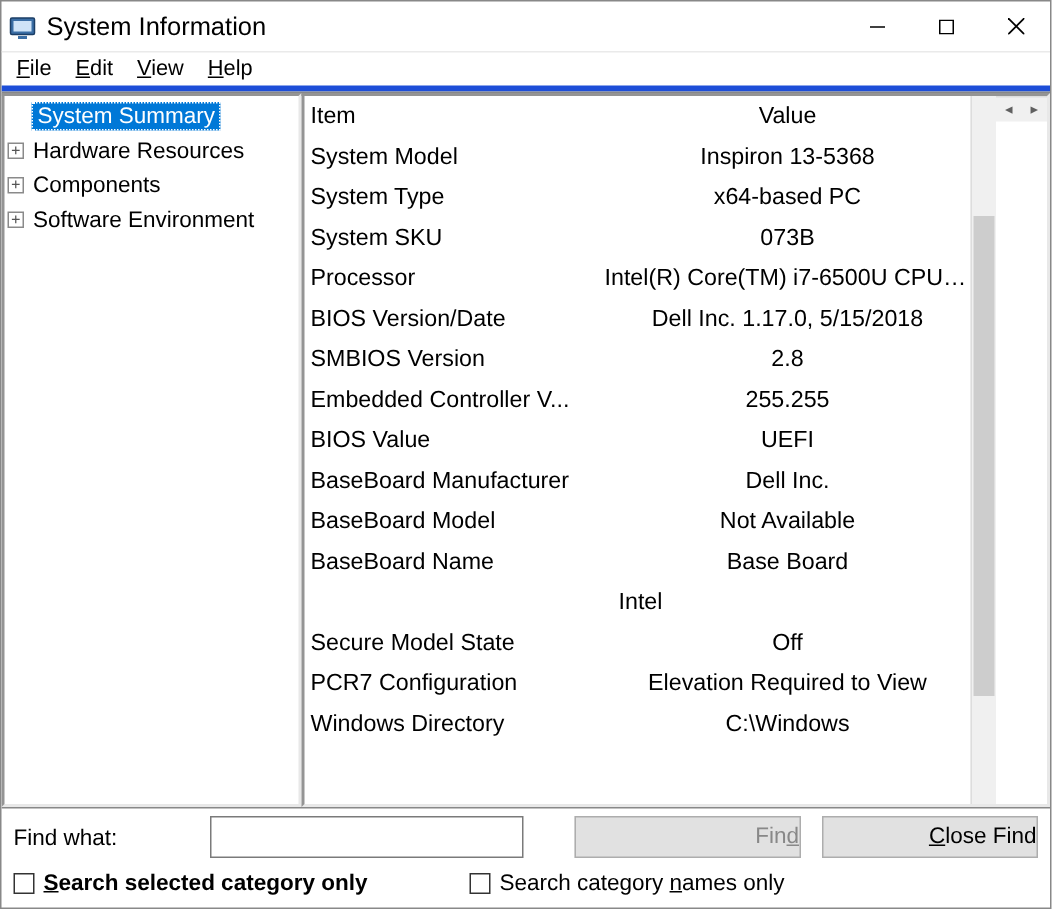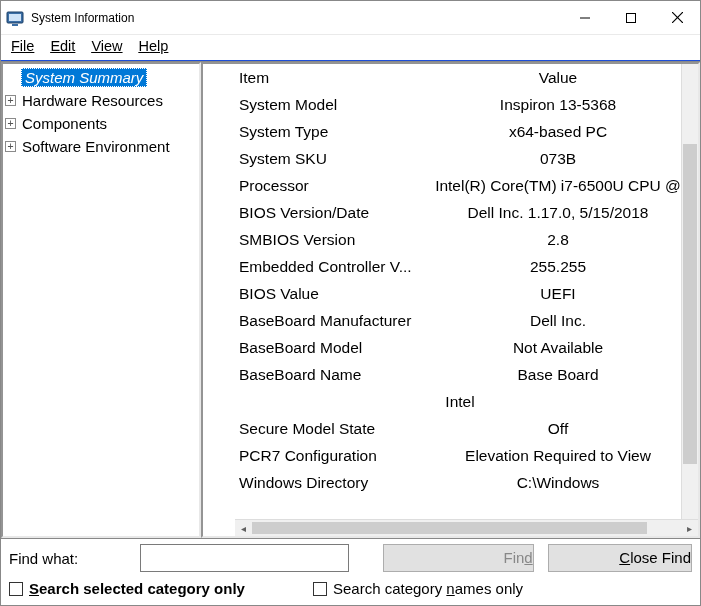--- a/index.html
+++ b/index.html
@@ -21,40 +21,39 @@
     height: 34px;
     padding-left: 4px;
     border-bottom: 1px solid #eaeaea;
   }
   .titlebar .app-icon {
     width: 20px; height: 20px;
     margin-right: 6px;
     display: inline-flex; align-items: center; justify-content: center;
   }
   .titlebar .title-text {
-    font-size: 12px;
+    font-size: 17px;
     flex: 0 0 auto;
   }
   .titlebar .spacer { flex: 1; }
   .win-btn {
     width: 46px; height: 30px;
     display: flex; align-items: center; justify-content: center;
     font-size: 13px;
     cursor: default;
   }
 
   
   .menubar {
     display: flex; gap: 4px;
     padding: 2px 4px;
     height: 26px;
     align-items: flex-start;
-    border-bottom: 1px solid #1d4ed8;
+    border-bottom: 4px solid #1d4ed8;
     font-size: 14.5px;
-    text-decoration: underline;
   }
   .menuitem { padding: 1px 6px; cursor: default; }
 
   
   .content {
     flex: 1;
     display: flex;
     border-top: 1px solid #888;
     border-bottom: 1px solid #888;
     min-height: 0;
@@ -79,30 +78,28 @@
     display: inline-flex; align-items: center; justify-content: center;
     font-size: 10px; line-height: 1;
     color: #555; background: #fff;
     font-family: monospace;
   }
   .tree-expander.empty { border: none; }
   .tree-item .label { padding: 0 3px; }
   .tree-item.selected .label {
     background: #0078d7; color: #fff;
     border: 1px dotted #fff;
-    font-style: italic;
   }
 
   .list-panel {
     flex: 1;
-    display: flex; flex-direction: column;
+    display: flex; flex-direction: row;
     border: 2px inset #e8e8e8;
     min-width: 0;
     position: relative;
-    padding-left: 32px;
   }
   .list-scroll {
     flex: 1;
     overflow: hidden;
     display: flex;
     min-height: 0;
   }
   .list-body {
     flex: 1; overflow: hidden;
     font-size: 15.5px;

